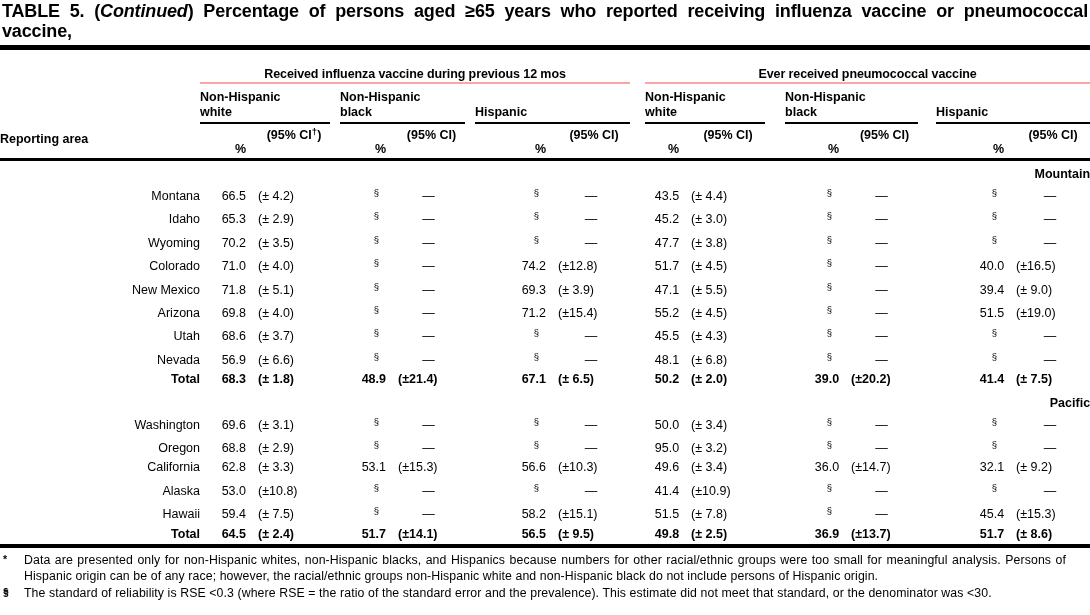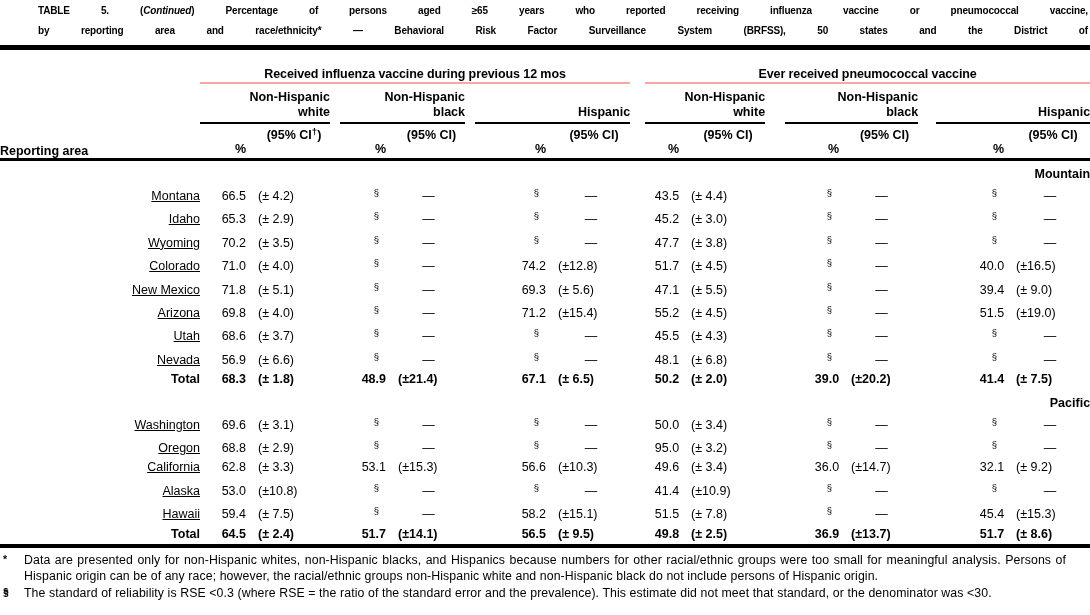--- a/index.html
+++ b/index.html
@@ -1,62 +1,61 @@
 <!DOCTYPE html>
 <html><head>
 <meta charset="utf-8">
 <style>
   html,body { margin:0; padding:0; background:#ffffff; }
   body {
     width:1090px; height:615px; overflow:hidden;
     color:#000; font-family:"Liberation Sans", sans-serif;
     -webkit-font-smoothing:antialiased;
   }
-  .title { padding:1px 2px 0 2px; font-weight:bold; font-size:10px; line-height:20px; letter-spacing:-0.15px;margin-left:36px; }
+  .title { padding:1px 2px 0 2px; font-weight:bold; font-size:18px; line-height:20px; letter-spacing:-0.15px; }
   .title .tline { text-align:justify; text-align-last:justify; white-space:nowrap_off; }
   .title .tline.last { text-align:left; text-align-last:left; }
   .title .ital { font-style:italic; }
   .rule { background:#000; width:1090px; }
   .rule-top { height:5px; margin-top:4px; }
   .rule-bottom { height:4px; }
 
   table { border-collapse:collapse; table-layout:fixed; width:1090px; margin-top:7px; }
   th, td { padding:0; font-size:12.5px; vertical-align:bottom; overflow:hidden; }
 
   thead .grp-th { font-weight:bold; text-align:center; border-bottom:2px solid #fca5a5; height:24px; padding-bottom:1px; letter-spacing:-0.1px; }
   thead .gap-th { border:none; }
-  thead .sub-th { font-weight:bold; text-align:right; border-bottom:2px solid #000; height:36px; padding-bottom:2px; line-height:15px; }
+  thead .sub-th { font-weight:bold; text-align:left; border-bottom:2px solid #000; height:36px; padding-bottom:2px; line-height:15px; }
   thead .sub-th .wrapbox { display:inline-block; max-width:100px; }
   thead .hdr3 th { height:18px; border-bottom:3px solid #000; font-weight:bold; }
-  thead .area-th { text-align:left; vertical-align:bottom; border-bottom:3px solid #000; font-weight:bold; padding-bottom:0; }
+  thead .area-th { text-align:left; vertical-align:bottom; border-bottom:3px solid #000; font-weight:bold; padding-bottom:12px; }
   thead .pct-h { text-align:right; padding-right:6px; padding-bottom:2px; }
   thead .ci-h { text-align:center; padding-left:6px; padding-bottom:16px; white-space:pre;margin-top:32px; }
   thead sup.mk { font-size:9.5px; vertical-align:4px; letter-spacing:0; }
 
   tbody td { line-height:19.4px; white-space:pre; }
   tbody tr.section-row td { font-weight:bold; padding-top:4px; line-height:18px; }
   tbody tr.total-row td { font-weight:bold; }
   tbody td.area { text-align:right; }
-  tbody td.area.indent { padding-left:11px;text-decoration:underline; }
+  tbody td.area.indent { padding-left:11px; }
   tbody td.pct { text-align:right; padding-right:6px; }
   tbody td.pct.flag { padding-right:13px; }
   tbody td.ci { text-align:left; padding-left:6px; }
   tbody td.ci.dash { text-align:center; padding-left:0; }
   tbody span.sup { font-size:9.5px; vertical-align:4px; }
 
   .fnotes { margin-top:4px; font-size:12.3px; line-height:16.3px; width:1066px; letter-spacing:0.1px; }
   .fn { position:relative; padding-left:24px; text-align:justify; }
   .fn .mk { position:absolute; left:3px; top:-1px; font-size:10.5px; font-weight:bold; }
 </style>
 </head>
 <body>
 
 <div class="title">
   <div class="tline"><span>TABLE 5. (</span><span class="ital">Continued</span><span>) Percentage of persons aged ≥65 years who reported receiving influenza vaccine or pneumococcal vaccine,</span></div>
-  <div class="tline">by reporting area and race/ethnicity* — Behavioral Risk Factor Surveillance System (BRFSS), 50 states and the District of</div>
 </div>
 
 <div class="rule rule-top"></div>
 
 <table>
   <colgroup>
     <col style="width:200px">
       <col style="width:52px">
       <col style="width:78px">
       <col style="width:10px">
@@ -200,21 +199,21 @@
       </tr>
       <tr class="data-row">
         <td class="area indent">New Mexico</td>
         <td class="pct">71.8</td>
         <td class="ci">(± 5.1)</td>
         <td></td>
         <td class="pct flag"><span class="sup">§</span></td>
         <td class="ci dash">—</td>
         <td></td>
         <td class="pct">69.3</td>
-        <td class="ci">(± 5.6)</td>
+        <td class="ci">(± 3.9)</td>
         <td></td>
         <td class="pct">47.1</td>
         <td class="ci">(± 5.5)</td>
         <td></td>
         <td class="pct flag"><span class="sup">§</span></td>
         <td class="ci dash">—</td>
         <td></td>
         <td class="pct">39.4</td>
         <td class="ci">(± 9.0)</td>
       </tr>

